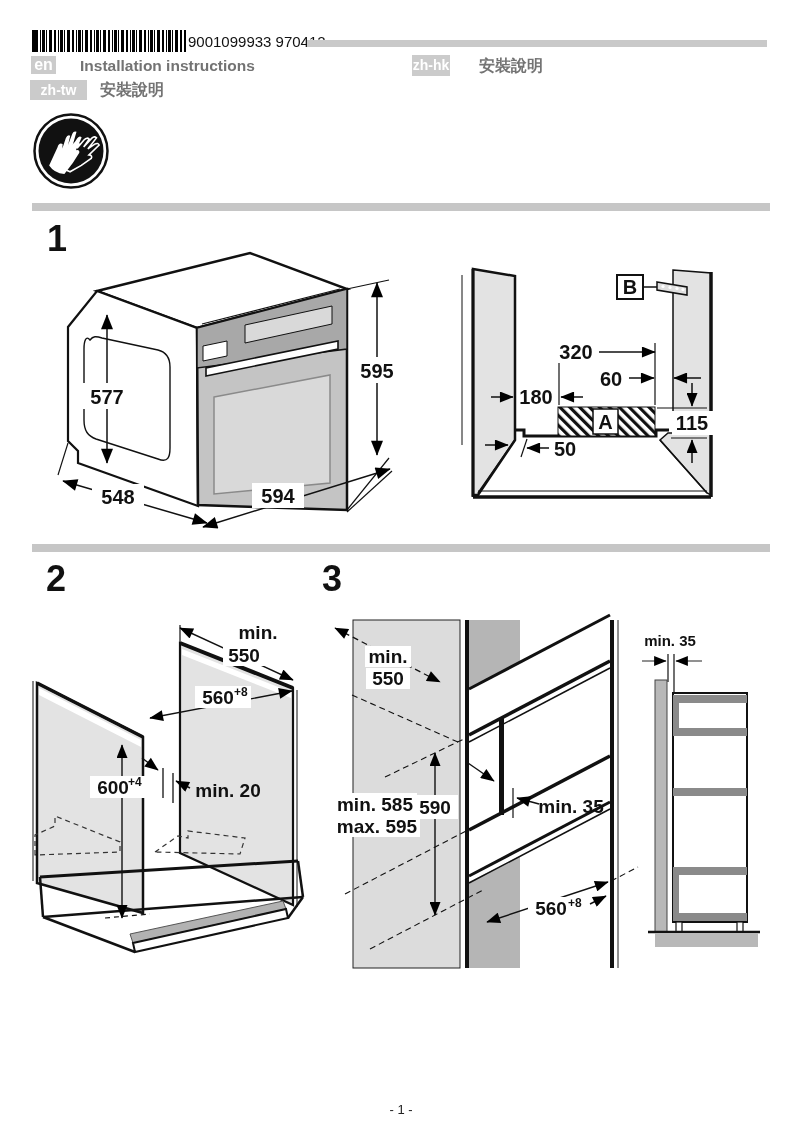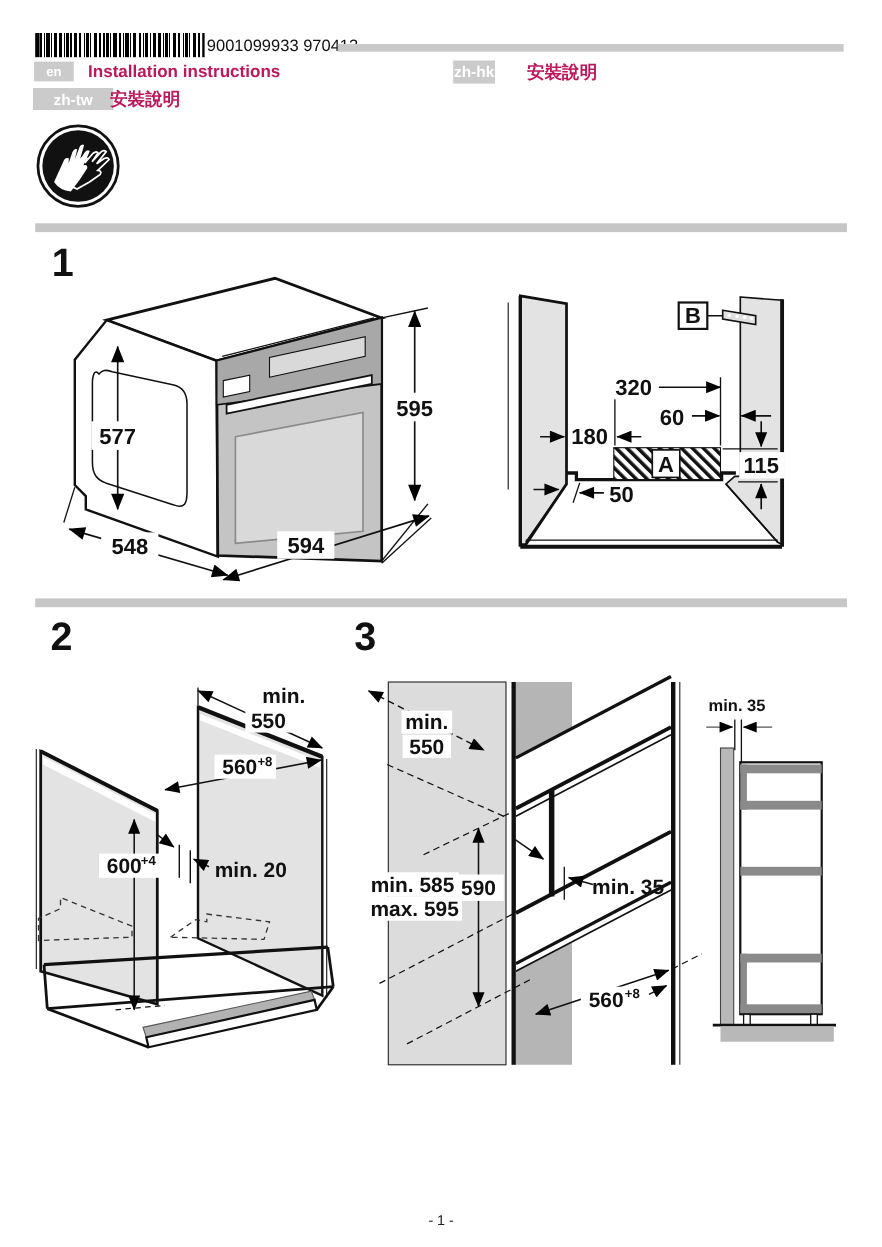--- a/index.html
+++ b/index.html
@@ -1,21 +1,21 @@
 <!DOCTYPE html>
 <html><head>
 <meta charset="utf-8">
 <style>
   html,body{margin:0;padding:0;background:#fff;}
   .page{position:relative;width:802px;height:1134px;background:#fff;overflow:hidden;
         font-family:"Liberation Sans","DejaVu Sans",sans-serif;color:#111;}
   .abs{position:absolute;}
   .bar{background:#c6c6c6;}
   .badge{background:#cbcbcb;color:#fff;font-weight:bold;text-align:center;}
-  .ttl{font-weight:bold;color:#be185d;}
+  .ttl{font-weight:bold;color:#737373;}
   .barcode{background:
      repeating-linear-gradient(90deg,#000 0 2px,#fff 2px 4px,#000 4px 5px,#fff 5px 6px,
      #000 6px 9px,#fff 9px 10px,#000 10px 11px,#fff 11px 13px,#000 13px 16px,#fff 16px 18px);
      border-left:4px solid #000;border-right:2px solid #000;}
   .fig-num{font-size:36px;font-weight:bold;}
   .footer{font-size:13px;color:#222;}
   svg{display:block;}
   svg text{font-family:"Liberation Sans","DejaVu Sans",sans-serif;font-weight:bold;fill:#111;}
   .dim{font-size:20px;}
   .dim-s{font-size:19px;}
@@ -24,27 +24,27 @@
 </style>
 </head>
 <body>
 
 <div class="page">
 
   <div class="abs barcode" style="left:32px;top:30px;width:148px;height:22px;"></div>
   <div class="abs" style="left:188px;top:33px;font-size:15px;">9001099933  970412</div>
   <div class="abs bar" style="left:307px;top:40px;width:460px;height:7px;background:#c9c9c9;"></div>
 
-  <div class="abs badge" style="left:31px;top:56px;width:36px;height:18px;font-size:12px;line-height:18px;text-align:center;">en</div>
+  <div class="abs badge" style="left:31px;top:56px;width:25px;height:18px;font-size:16px;line-height:18px;text-align:center;">en</div>
   <div class="abs ttl" style="left:80px;top:57px;font-size:15.5px;">Installation instructions</div>
 
   <div class="abs badge" style="left:412px;top:55px;width:38px;height:21px;font-size:14px;line-height:21px;">zh-hk</div>
   <div class="abs ttl" style="left:479px;top:56px;font-size:16px;">安裝說明</div>
 
-  <div class="abs badge" style="left:30px;top:80px;width:73px;height:20px;font-size:14px;line-height:20px;">zh-tw</div>
+  <div class="abs badge" style="left:30px;top:80px;width:57px;height:20px;font-size:14px;line-height:20px;">zh-tw</div>
   <div class="abs ttl" style="left:100px;top:80px;font-size:16px;">安裝說明</div>
 
   <div class="abs" style="left:32px;top:112px;width:78px;height:78px;">
     <svg width="78" height="78" viewBox="0 0 78 78">
       <circle cx="39" cy="39" r="36.5" fill="none" stroke="#111" stroke-width="2.5"></circle>
       <circle cx="39" cy="39" r="32.5" fill="#111"></circle>
       <g transform="rotate(38 39 39) translate(7,-5)">
         <path d="M28,58 L30,38 Q30,33 34,33.5 L35,38 L35.5,27 Q36,23 39,23.5 L39.5,33 L40.5,21
                  Q41,17.5 44,18 L44,32 L46.5,24 Q48,20.5 50.5,22 L48.5,36 Q52,34 52.5,37.5
                  L49,49 L44,61 Q35,64 28,58 Z" fill="#111" stroke="#fff" stroke-width="1.6"></path>

